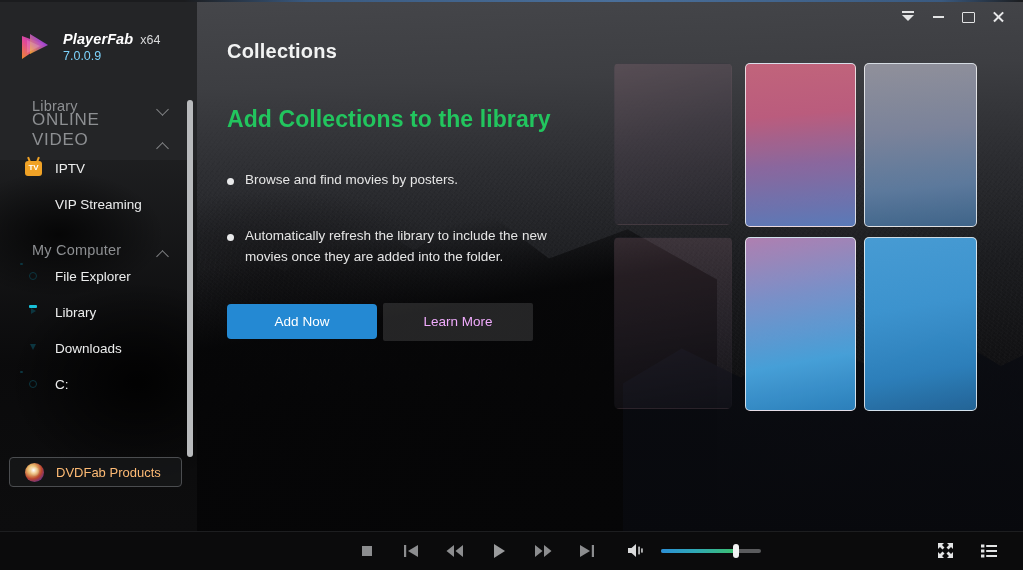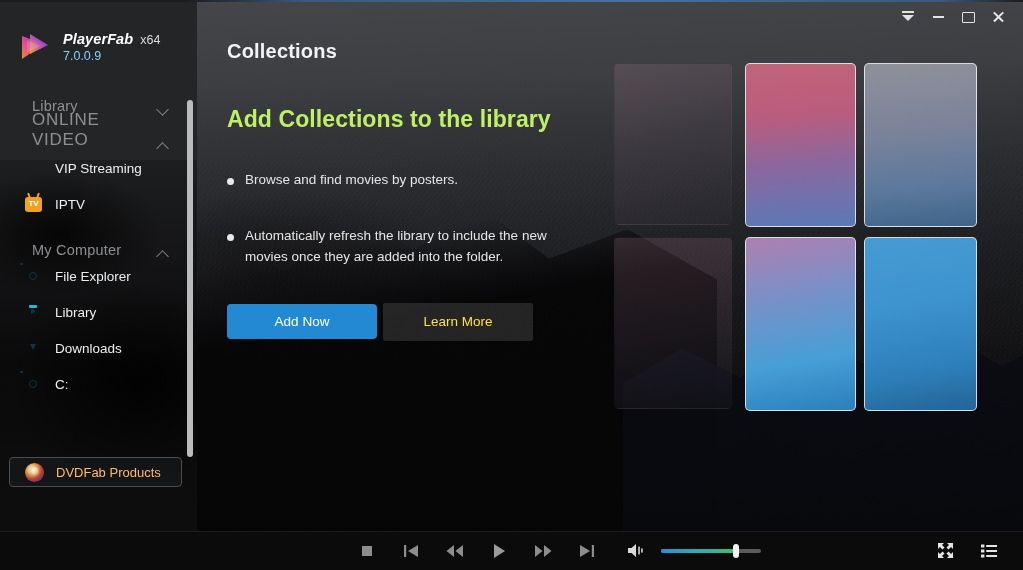--- a/index.html
+++ b/index.html
@@ -293,42 +293,42 @@
 
   
   #content { position: absolute; left: 30px; top: 0; z-index: 5; width: 560px; }
   .page-title {
     margin-top: 40px;
     font-size: 20px; font-weight: bold; color: #f2f3f3;
     letter-spacing: .2px;
   }
   .hero-title {
     margin-top: 43px;
-    font-size: 23px; font-weight: bold; color: #bef264;
+    font-size: 23px; font-weight: bold; color: #22c55e;
     letter-spacing: .1px;
   }
   .bullets { margin-top: 37px; list-style: none; }
   .bullet { display: flex; margin-bottom: 35px; }
   .bullet-dot {
     flex: 0 0 7px; width: 7px; height: 7px; border-radius: 50%;
     background: #e8e9ea; margin-top: 8px; margin-right: 11px;
   }
   .bullet-text { font-size: 13.5px; color: #e5e5e5; line-height: 1.55; }
 
   .actions { margin-top: 8px; display: flex; align-items: center; }
   .btn-primary {
     width: 150px; height: 35px; border: none; border-radius: 4px;
     background: #2489d3; color: #fff;
     font-family: inherit; font-size: 13.5px;
     cursor: pointer;
   }
   .btn-secondary {
     width: 150px; height: 38px; margin-left: 6px;
     border: none; border-radius: 2px;
-    background: rgba(255,255,255,.12); color: #fde047;
+    background: rgba(255,255,255,.12); color: #f0abfc;
     font-family: inherit; font-size: 13.5px;
     cursor: pointer;
   }
 
   
   #playerbar {
     position: absolute; left: 0; bottom: 0;
     width: 1023px; height: 39px;
     background: #0b0b0c;
     display: flex; align-items: center;
@@ -442,28 +442,28 @@
     <div class="nav">
         <div class="nav-group">
           <span class="nav-group-label">Library</span>
           <span class="chev"></span>
         </div>
         <div class="nav-group">
           <span class="nav-group-label caps">ONLINE VIDEO</span>
           <span class="chev up"></span>
         </div>
         <div class="nav-item">
-          <span class="nav-icon"><span class="ico-vip"></span></span>
-          <span class="nav-label">VIP Streaming</span>
-        </div>
-        <div class="nav-item">
           <span class="nav-icon">
             <span class="ico-tv">TV</span>
           </span>
           <span class="nav-label">IPTV</span>
+        </div>
+        <div class="nav-item">
+          <span class="nav-icon"><span class="ico-vip"></span></span>
+          <span class="nav-label">VIP Streaming</span>
         </div>
         <div class="nav-group">
           <span class="nav-group-label">My Computer</span>
           <span class="chev up"></span>
         </div>
         <div class="nav-item">
           <span class="nav-icon"><span class="ico-folder"><span class="dot"></span></span></span>
           <span class="nav-label">File Explorer</span>
         </div>
         <div class="nav-item">

